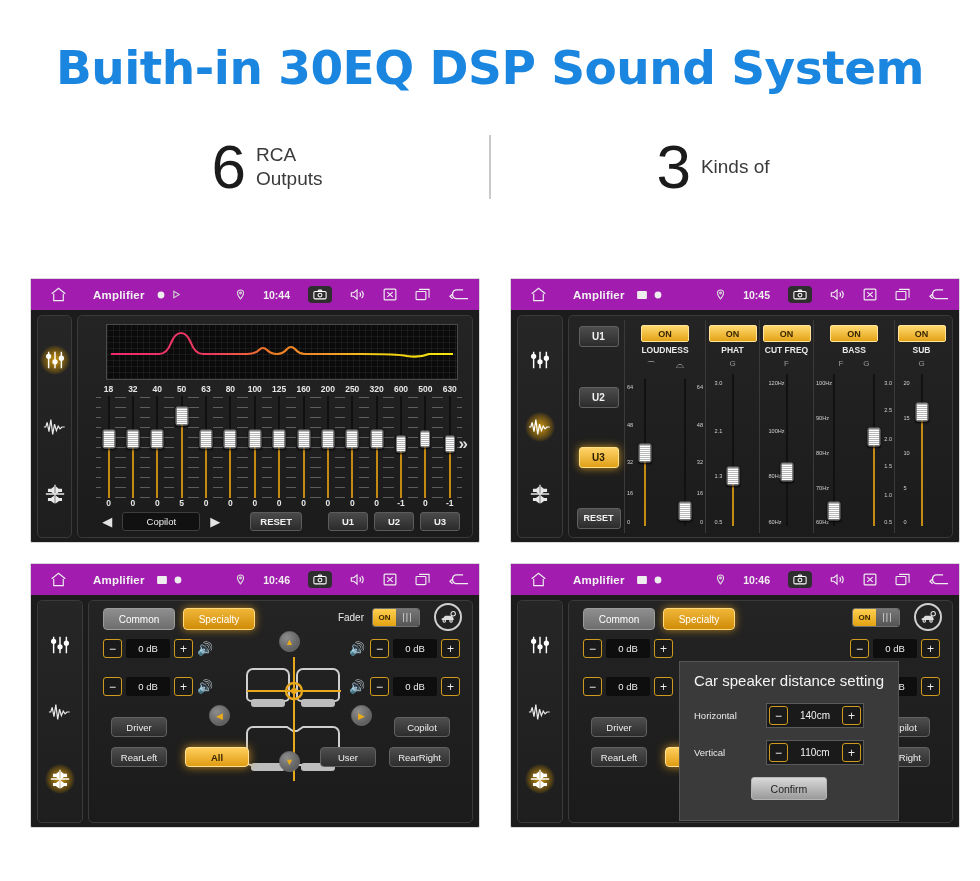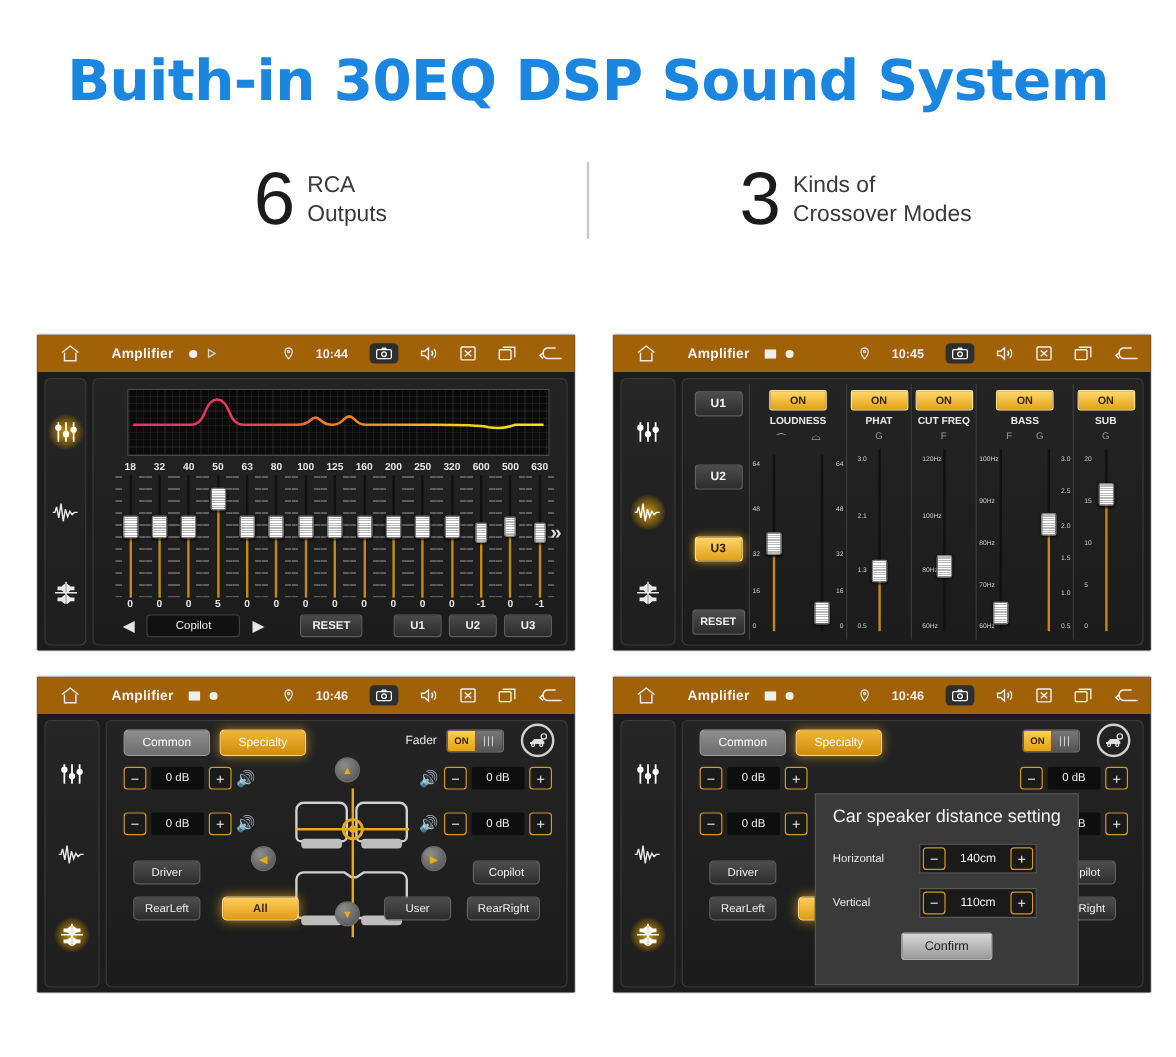--- a/index.html
+++ b/index.html
@@ -65,21 +65,21 @@
     background: #1c1c1c;
     border: 1px solid #d8d8d8;
     position: relative;
     overflow: hidden;
     border-radius: 2px;
   }
 
   
   .statusbar {
     height: 31px;
-    background: #a16207;
+    background: #a21caf;
     display: flex;
     align-items: center;
     padding: 0 10px;
     color: #e9e9e9;
     text-align: center;
   }
   .sb-home { width: 34px; display: flex; justify-content: center; }
   .sb-title {
     font-size: 11.5px; font-weight: bold; color: #f2f2f2;
     margin-left: 18px; letter-spacing: .2px;
@@ -330,21 +330,20 @@
       <div>RCA</div>
       <div>Outputs</div>
     </div>
   </div>
   <div class="stat-div"></div>
   <div class="stat-div"></div>
   <div class="stat">
     <div class="stat-num">3</div>
     <div class="stat-label">
       <div>Kinds of</div>
-      <div>Crossover Modes</div>
     </div>
   </div>
 </div>
 
 <div class="panels">
 
   <div class="device">
     <div class="statusbar">
       <div class="sb-home">
         <svg width="17" height="15" viewBox="0 0 24 22" fill="none" stroke="#eee" stroke-width="1.7">

